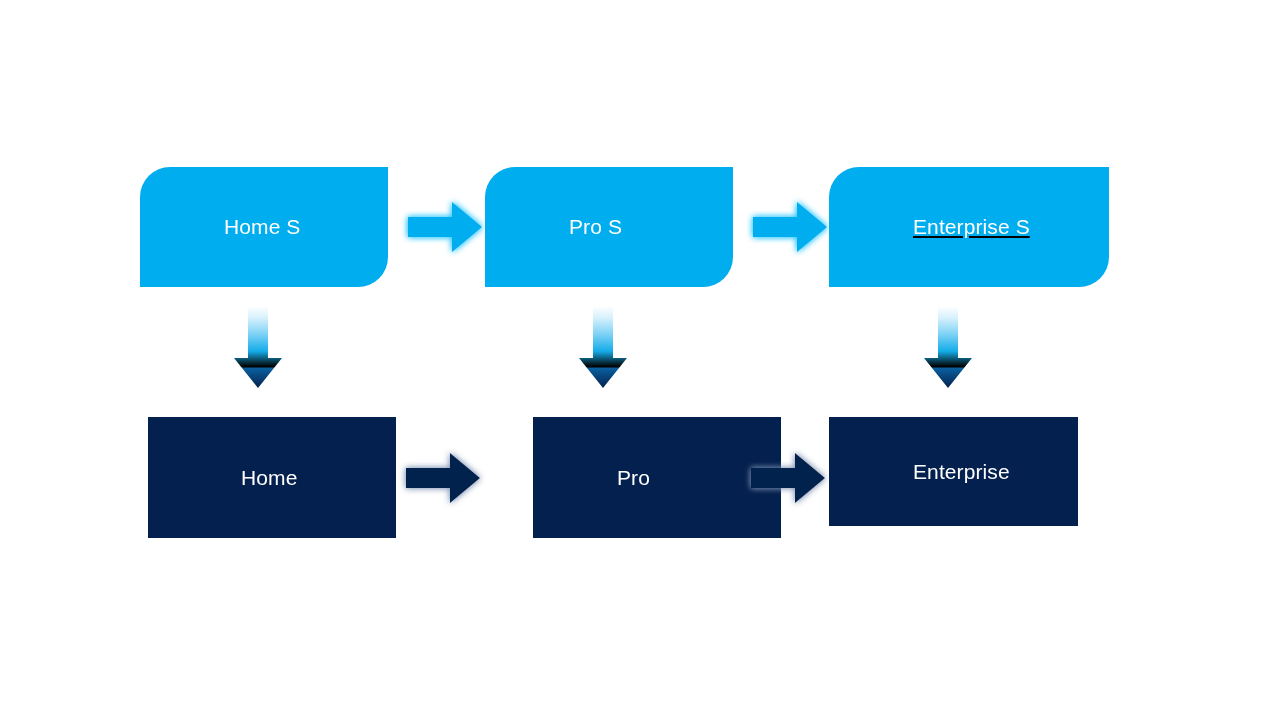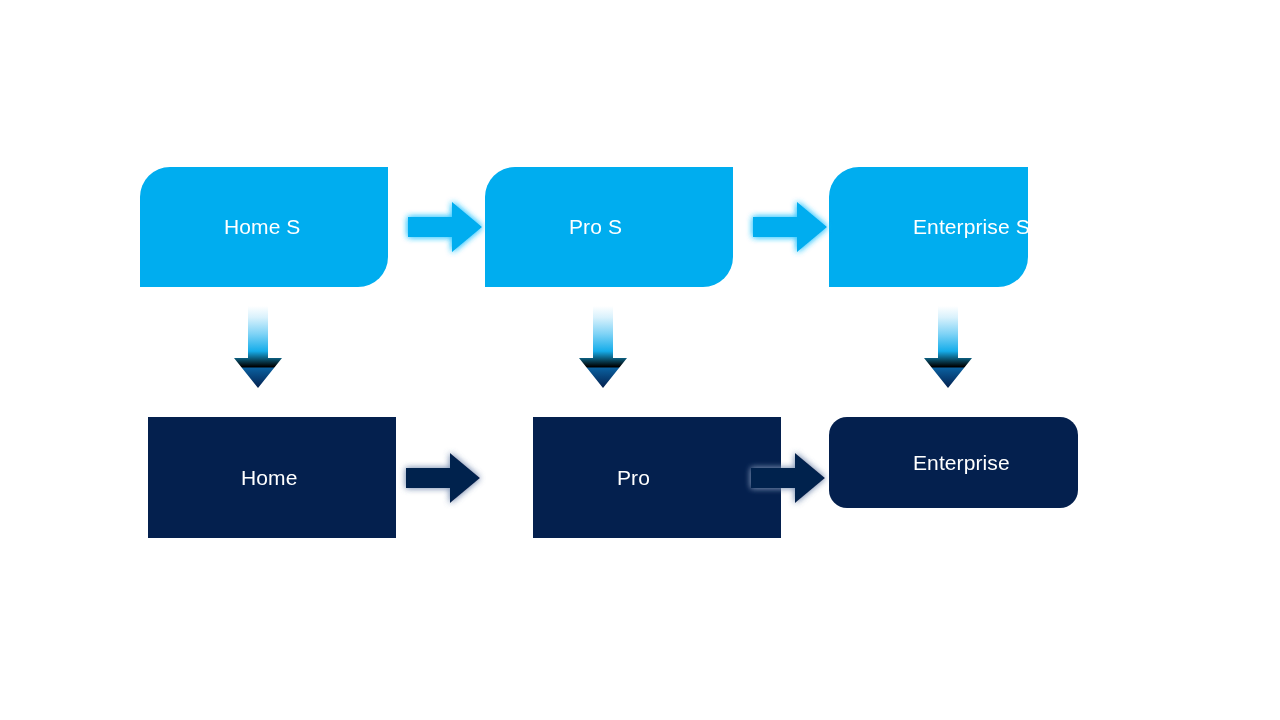--- a/index.html
+++ b/index.html
@@ -65,25 +65,25 @@
     position: absolute;
   }
   .arrow svg {
     display: block;
     overflow: visible;
   }
 
   
   .pos-top-1    { left: 140px;  top: 167px; width: 248px; height: 120px; }
   .pos-top-2    { left: 485px;  top: 167px; width: 248px; height: 120px; }
-  .pos-top-3    { left: 829px;  top: 167px; width: 199px; height: 120px; }
+  .pos-top-3    { left: 829px;  top: 167px; width: 280px; height: 120px; text-decoration: underline; }
 
   .pos-bottom-1 { left: 148px;  top: 417px; width: 248px; height: 121px; padding-left: 9px; }
   .pos-bottom-2 { left: 485px;  top: 417px; width: 248px; height: 121px; margin-left: 48px; }
-  .pos-bottom-3 { left: 829px;  top: 417px; width: 249px; height: 91px; border-radius: 18px; }
+  .pos-bottom-3 { left: 829px;  top: 417px; width: 249px; height: 109px; }
 
   .pos-h-top-1  { left: 406px;  top: 199px; width: 78px; height: 56px; }
   .pos-h-top-2  { left: 751px;  top: 199px; width: 78px; height: 56px; }
 
   .pos-h-bot-1  { left: 404px;  top: 450px; width: 78px; height: 56px; }
   .pos-h-bot-2  { left: 749px;  top: 450px; width: 78px; height: 56px; }
 
   .pos-v-1      { left: 232px;  top: 306px; width: 52px; height: 84px; }
   .pos-v-2      { left: 577px;  top: 306px; width: 52px; height: 84px; }
   .pos-v-3      { left: 922px;  top: 306px; width: 52px; height: 84px; }

